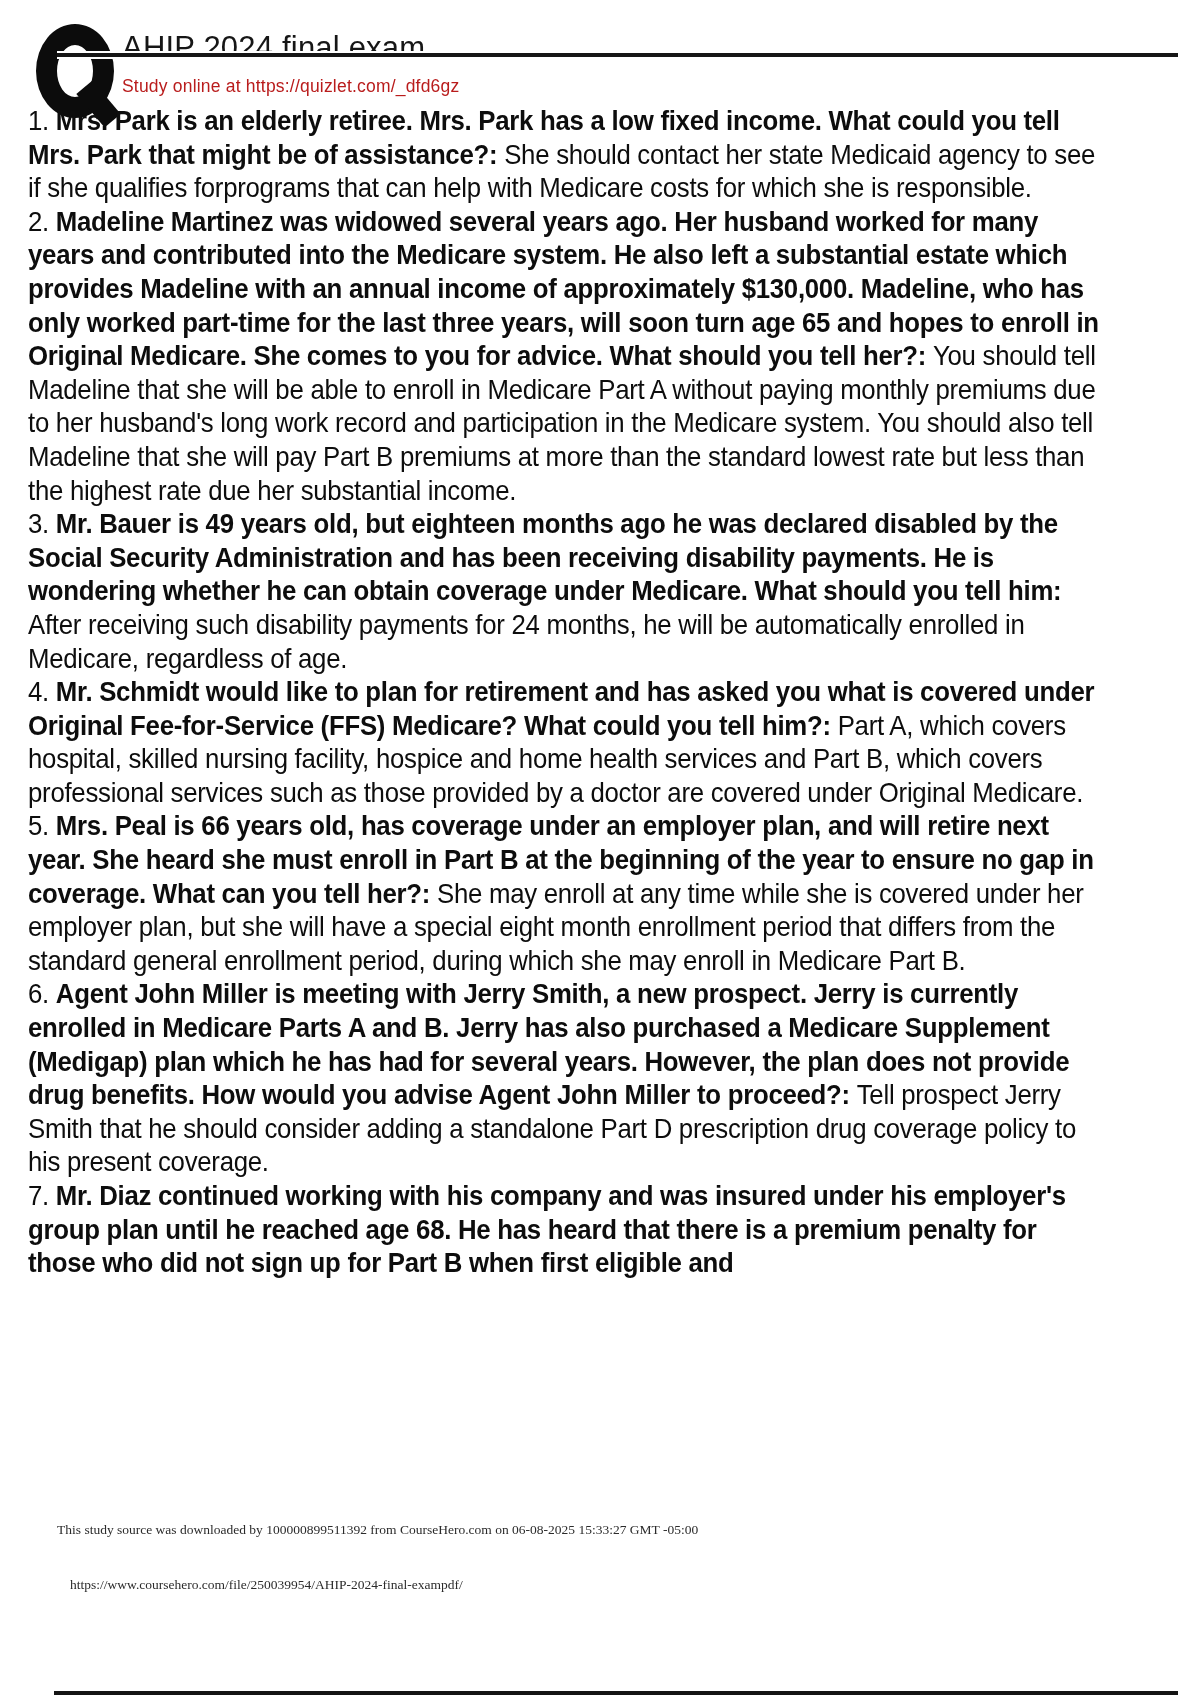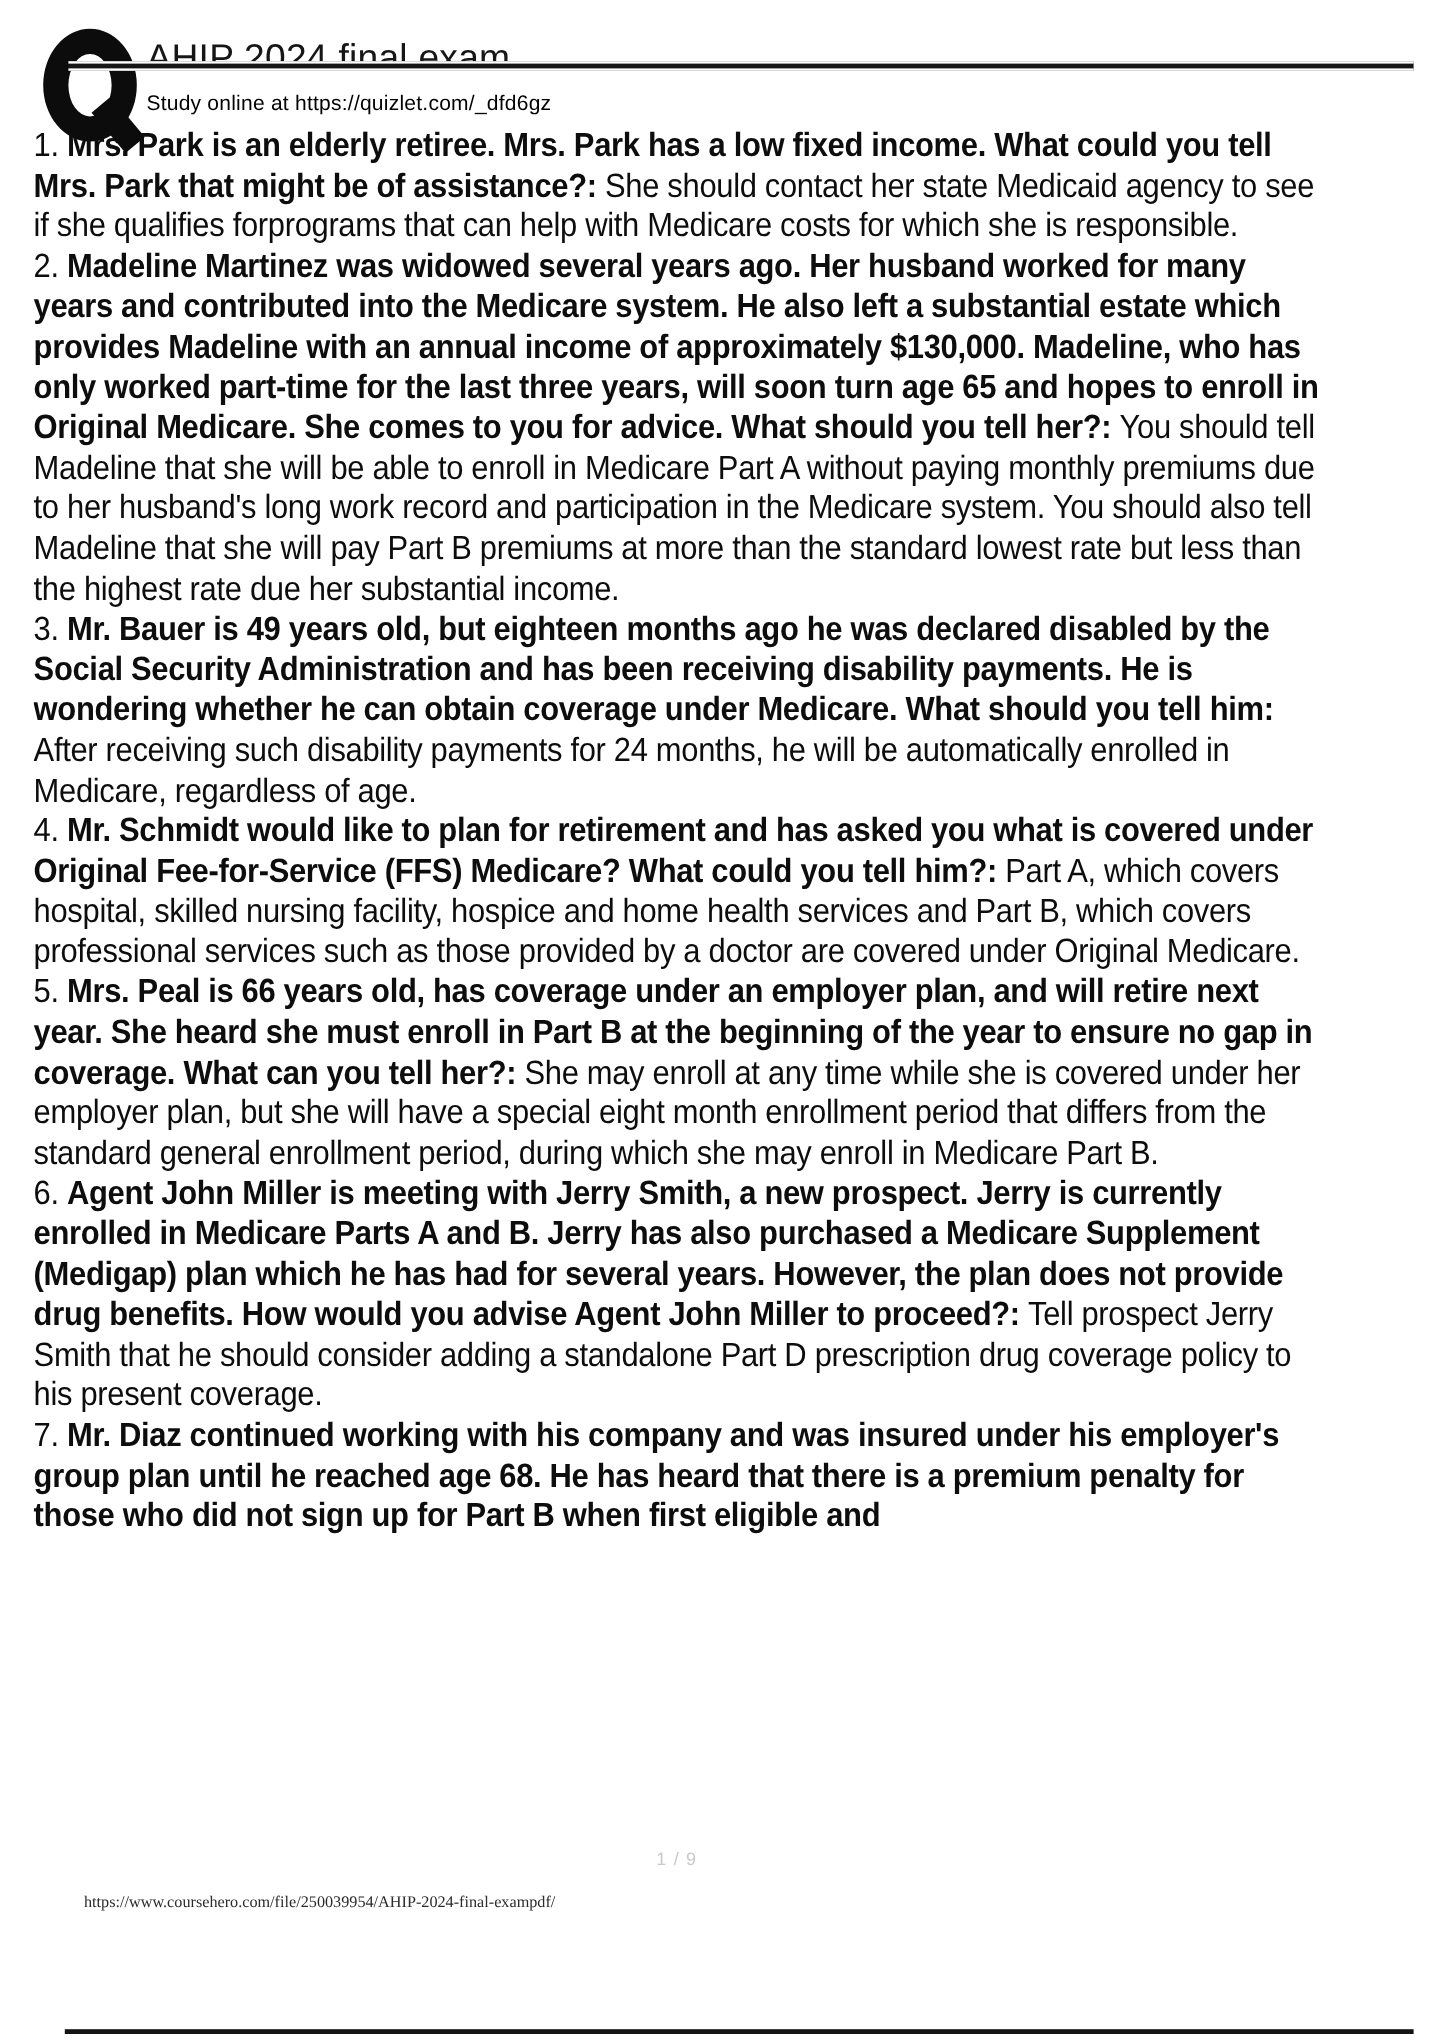--- a/index.html
+++ b/index.html
@@ -59,21 +59,21 @@
     background: #161616;
     border-top: 2px solid #ffffff;
     border-bottom: 2px solid #ffffff;
     z-index: 3;
   }
   .doc-subtitle {
     position: absolute;
     left: 122px;
     top: 76px;
     font-size: 17.5px;
-    color: #000000;
+    color: #b91c1c;
     letter-spacing: 0.2px;
     white-space: nowrap;
   }
 
   
   .body-text {
     position: absolute;
     left: 28px;
     top: 104px;
     width: 1172px;
@@ -153,17 +153,17 @@
 
     <p class="qa"><span class="num">4. </span><span class="q">Mr. Schmidt would like to plan for retirement and has asked you what is covered under Original Fee-for-Service (FFS) Medicare? What could you tell him?: </span><span class="a">Part A, which covers hospital, skilled nursing facility, hospice and home health services and Part B, which covers professional services such as those provided by a doctor are covered under Original Medicare.</span></p>
 
     <p class="qa"><span class="num">5. </span><span class="q">Mrs. Peal is 66 years old, has coverage under an employer plan, and will retire next year. She heard she must enroll in Part B at the beginning of the year to ensure no gap in coverage. What can you tell her?: </span><span class="a">She may enroll at any time while she is covered under her employer plan, but she will have a special eight month enrollment period that differs from the standard general enrollment period, during which she may enroll in Medicare Part B.</span></p>
 
     <p class="qa"><span class="num">6. </span><span class="q">Agent John Miller is meeting with Jerry Smith, a new prospect. Jerry is currently enrolled in Medicare Parts A and B. Jerry has also purchased a Medicare Supplement (Medigap) plan which he has had for several years. However, the plan does not provide drug benefits. How would you advise Agent John Miller to proceed?: </span><span class="a">Tell prospect Jerry Smith that he should consider adding a standalone Part D prescription drug coverage policy to his present coverage.</span></p>
 
     <p class="qa"><span class="num">7. </span><span class="q">Mr. Diaz continued working with his company and was insured under his employer's group plan until he reached age 68. He has heard that there is a premium penalty for those who did not sign up for Part B when first eligible and</span><span class="a"></span></p>
   </div>
 
-  <div class="page-indicator">1 / 9</div>
+  <div class="footer-note">This study source was downloaded by 100000899511392 from CourseHero.com on 06-08-2025 15:33:27 GMT -05:00</div>
   <div class="footer-url">https://www.coursehero.com/file/250039954/AHIP-2024-final-exampdf/</div>
   <div class="bottom-bar"></div>
 
 </div>
 
 </body></html>

